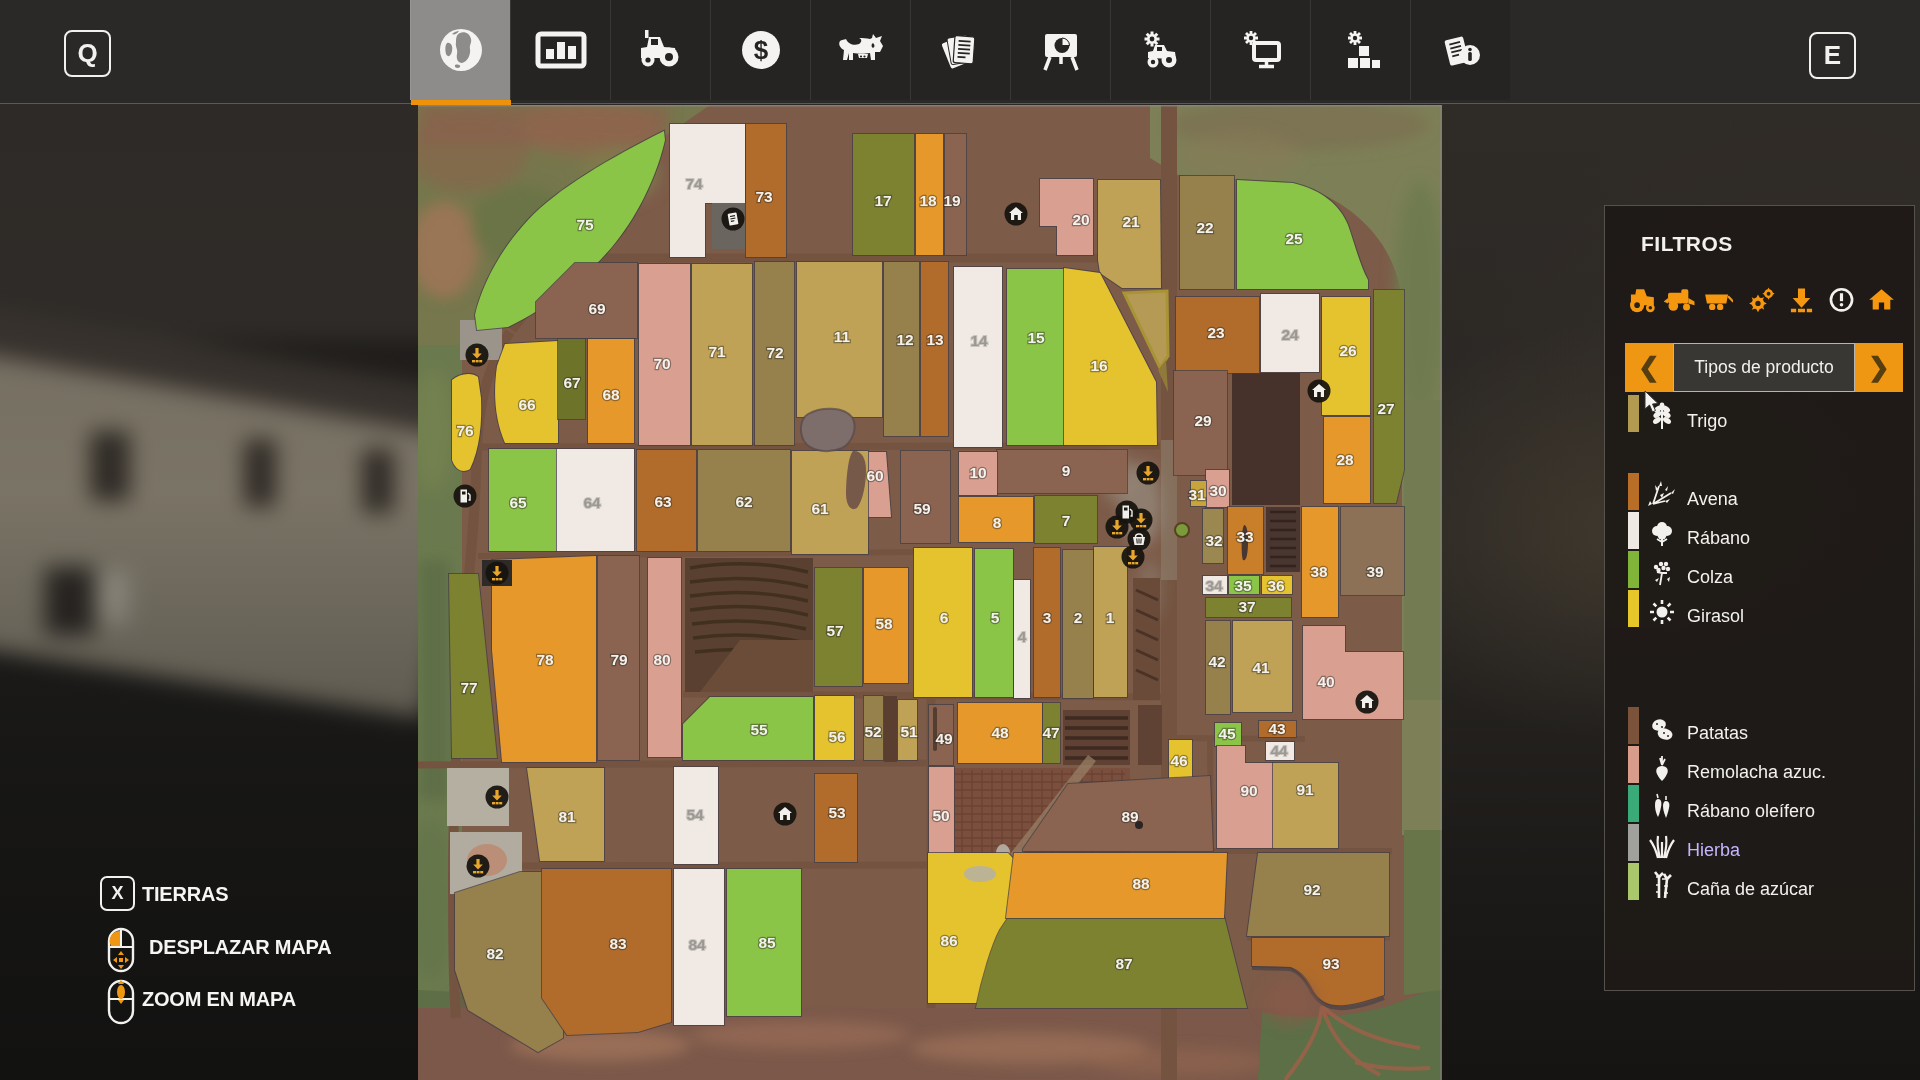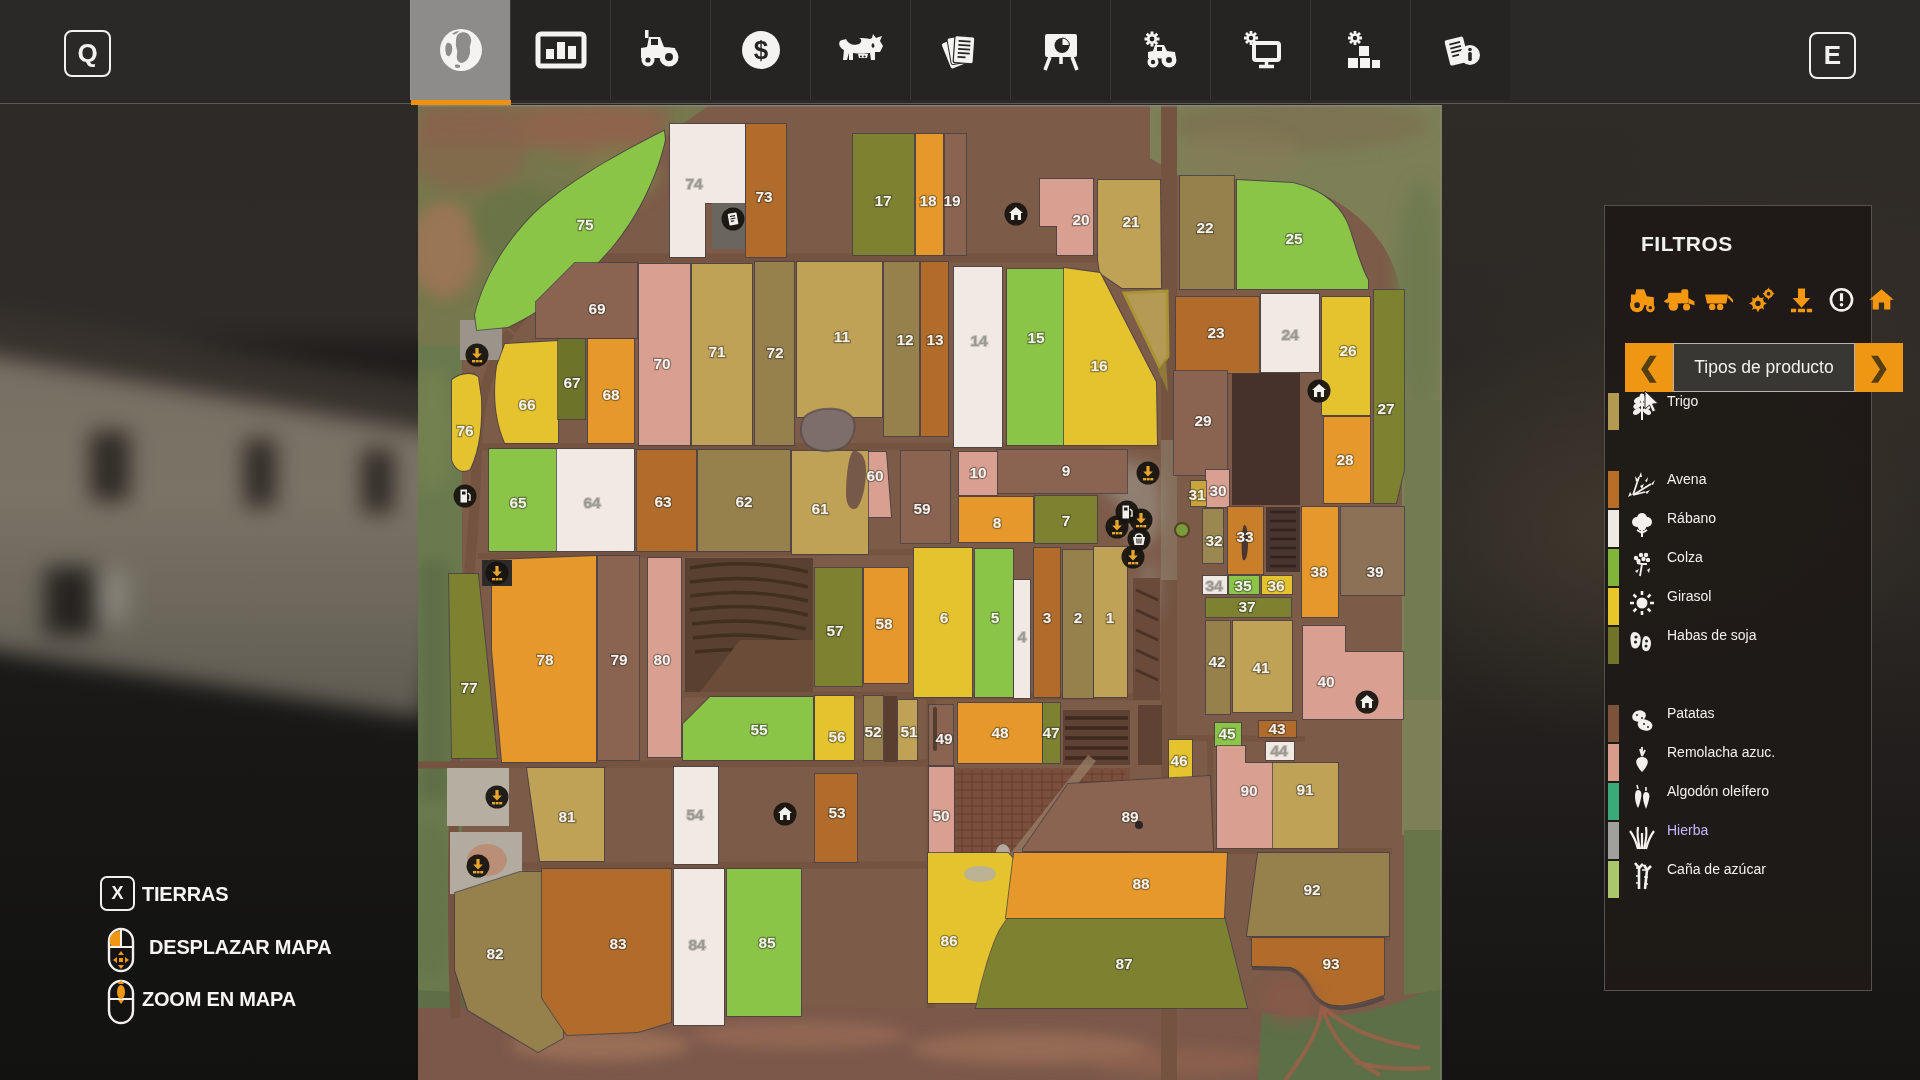--- a/index.html
+++ b/index.html
@@ -24,27 +24,27 @@
 #bgL .win i {position:absolute;left:8px;top:9px;right:8px;bottom:9px;background:#3a352f;display:block}
 #bgL .shade {position:absolute;left:0;top:0;width:418px;height:980px;background:linear-gradient(rgba(25,22,20,.38),rgba(18,16,15,.28) 40%,rgba(10,10,10,.5) 72%,rgba(8,8,8,.62));z-index:5}
 
 #bgR {position:absolute;left:1442px;top:100px;width:478px;height:980px;background:
 radial-gradient(ellipse 420px 300px at 38% 44%, rgba(66,58,46,.85), rgba(45,40,34,0) 70%),
 radial-gradient(ellipse 500px 420px at 80% 30%, rgba(52,46,40,.9), rgba(40,36,32,0) 75%),
 linear-gradient(#2f2b27, #2a2724 45%, #1c1a18 80%, #151413);z-index:1}
 
 #map {position:absolute;left:418px;top:105px;width:1024px;height:975px;z-index:10}
 
-#panel {position:absolute;left:1604px;top:205px;width:268px;height:786px;background:rgba(30,26,23,.96);border:1px solid rgba(190,185,178,.35);z-index:50}
+#panel {position:absolute;left:1604px;top:205px;width:311px;height:786px;background:rgba(30,26,23,.96);border:1px solid rgba(190,185,178,.35);z-index:50}
 #panel h1 {position:absolute;left:36px;top:26px;font-size:21px;font-weight:bold;letter-spacing:.5px;color:#f2f1ee}
 .pico {position:absolute;top:78px}
 #selector {position:absolute;left:20px;top:137px;width:278px;height:49px;background:#ef9712}
 #selector .mid {position:absolute;left:48px;top:0;width:182px;height:49px;background:#393734;border:1px solid #b7b4af;display:flex;align-items:center;justify-content:center;color:#f2f1ee;font-size:17.5px}
 #selector .ar {position:absolute;top:0;width:48px;height:49px;color:#553e10;font-size:26px;font-weight:bold;display:flex;align-items:center;justify-content:center}
-.frow {position:absolute;left:3px;height:39px;width:280px;display:flex;align-items:flex-start;color:#f2f1ee;font-size:14px}
+.frow {position:absolute;left:23px;height:39px;width:280px;display:flex;align-items:flex-end;color:#f2f1ee;font-size:18px}
 .fbar {width:11px;height:37px;margin-right:8px;flex:none}
 .fico {margin-right:10px;flex:none}
 
 .hint {position:absolute;color:#f6f5f3;font-weight:bold;font-size:20px;letter-spacing:-0.2px;z-index:40}
 #hx {left:100px;top:876px;width:35px;height:35px;border:2.5px solid #f2f1ee;border-radius:7px;display:flex;align-items:center;justify-content:center;font-size:18px;font-weight:bold;color:#f2f1ee;z-index:40;position:absolute}
 .mouse {position:absolute;z-index:40}
 #cursor {position:absolute;left:1643px;top:390px;z-index:60}
 </style></head>
 <body>
 <div id="stage">
@@ -657,34 +657,20 @@
             <circle cx="-3.5" cy="-3" r="2.2"></circle>
             <circle cx="1.5" cy="-5" r="2.2"></circle>
             <circle cx="4" cy="-9" r="2.2"></circle>
             <circle cx="6" cy="-4" r="2.2"></circle>
             <path d="M-2,12 L0,0 M0,0 L-5,-1 M0,0 L5,0" stroke="#f2f1ee" stroke-width="1.8" fill="none"></path>
             <path d="M-7,7 L-3,5 L-5,9 Z M5,6 L8,4 L7,9 Z"></path>
           </g>
         </svg>
 <span>Colza</span>
       </div>
-<div class="frow" style="top:421px">
-<div class="fbar" style="background:#6f7428"></div>
-<svg class="fico" width="30" height="30" viewBox="-15 -15 30 30">
-          <g fill="#f2f1ee">
-            <path d="M-8,-10 C-2,-10 0,-4 -2,2 C-4,8 -10,8 -11,2 C-12,-4 -12,-9 -8,-10 Z"></path>
-            <circle cx="-6" cy="-5" r="1.6" fill="#262220"></circle>
-            <circle cx="-6.5" cy="0" r="1.6" fill="#262220"></circle>
-            <path d="M4,-6 C9,-5 10,1 8,6 C6,11 0,10 0,4 C0,-2 1,-6 4,-6 Z"></path>
-            <circle cx="4.5" cy="-1" r="1.5" fill="#262220"></circle>
-            <circle cx="4" cy="4" r="1.5" fill="#262220"></circle>
-          </g>
-        </svg>
-<span>Habas de soja</span>
-      </div>
 <div class="frow" style="top:499px">
 <div class="fbar" style="background:#7b523a"></div>
 <svg class="fico" width="30" height="30" viewBox="-15 -15 30 30">
           <g fill="#f2f1ee">
             <ellipse cx="-3" cy="-4" rx="7" ry="5.5" transform="rotate(-20 -3 -4)"></ellipse>
             <ellipse cx="3" cy="5" rx="7.5" ry="5.5" transform="rotate(15 3 5)"></ellipse>
             <circle cx="-5" cy="-5" r="1" fill="#262220"></circle>
             <circle cx="0" cy="-2" r="1" fill="#262220"></circle>
             <circle cx="2" cy="4" r="1" fill="#262220"></circle>
             <circle cx="6" cy="7" r="1" fill="#262220"></circle>
@@ -704,21 +690,21 @@
       </div>
 <div class="frow" style="top:577px">
 <div class="fbar" style="background:#3aaa78"></div>
 <svg class="fico" width="30" height="30" viewBox="-15 -15 30 30">
           <g fill="#f2f1ee">
             <path d="M-4,-8 C-1,-8 0,-5 -1,0 C-2,5 -3,8 -4,10 C-5,8 -7,4 -7,-2 C-7,-6 -6,-8 -4,-8 Z"></path>
             <path d="M4,-6 C7,-6 8,-3 7,1 C6,6 5,8 4,11 C3,8 1,4 1,-1 C1,-4 2,-6 4,-6 Z"></path>
             <path d="M-4,-9 L-5,-13 M4,-7 L4,-11" stroke="#f2f1ee" stroke-width="1.6"></path>
           </g>
         </svg>
-<span>Algodón oleífero</span>
+<span>Rábano oleífero</span>
       </div>
 <div class="frow" style="top:616px">
 <div class="fbar" style="background:#a0a09c"></div>
 <svg class="fico" width="30" height="30" viewBox="-15 -15 30 30">
           <g stroke="#f2f1ee" stroke-width="2.2" fill="none">
             <path d="M0,12 L0,-4 M-4,12 C-6,4 -9,-2 -12,-6 M4,12 C6,4 9,-2 12,-6 M-2,12 C-4,4 -5,-4 -4,-10 M2,12 C4,4 5,-4 4,-10"></path>
           </g>
         </svg>
 <span style="color:#c4b5fd">Hierba</span>
       </div>

